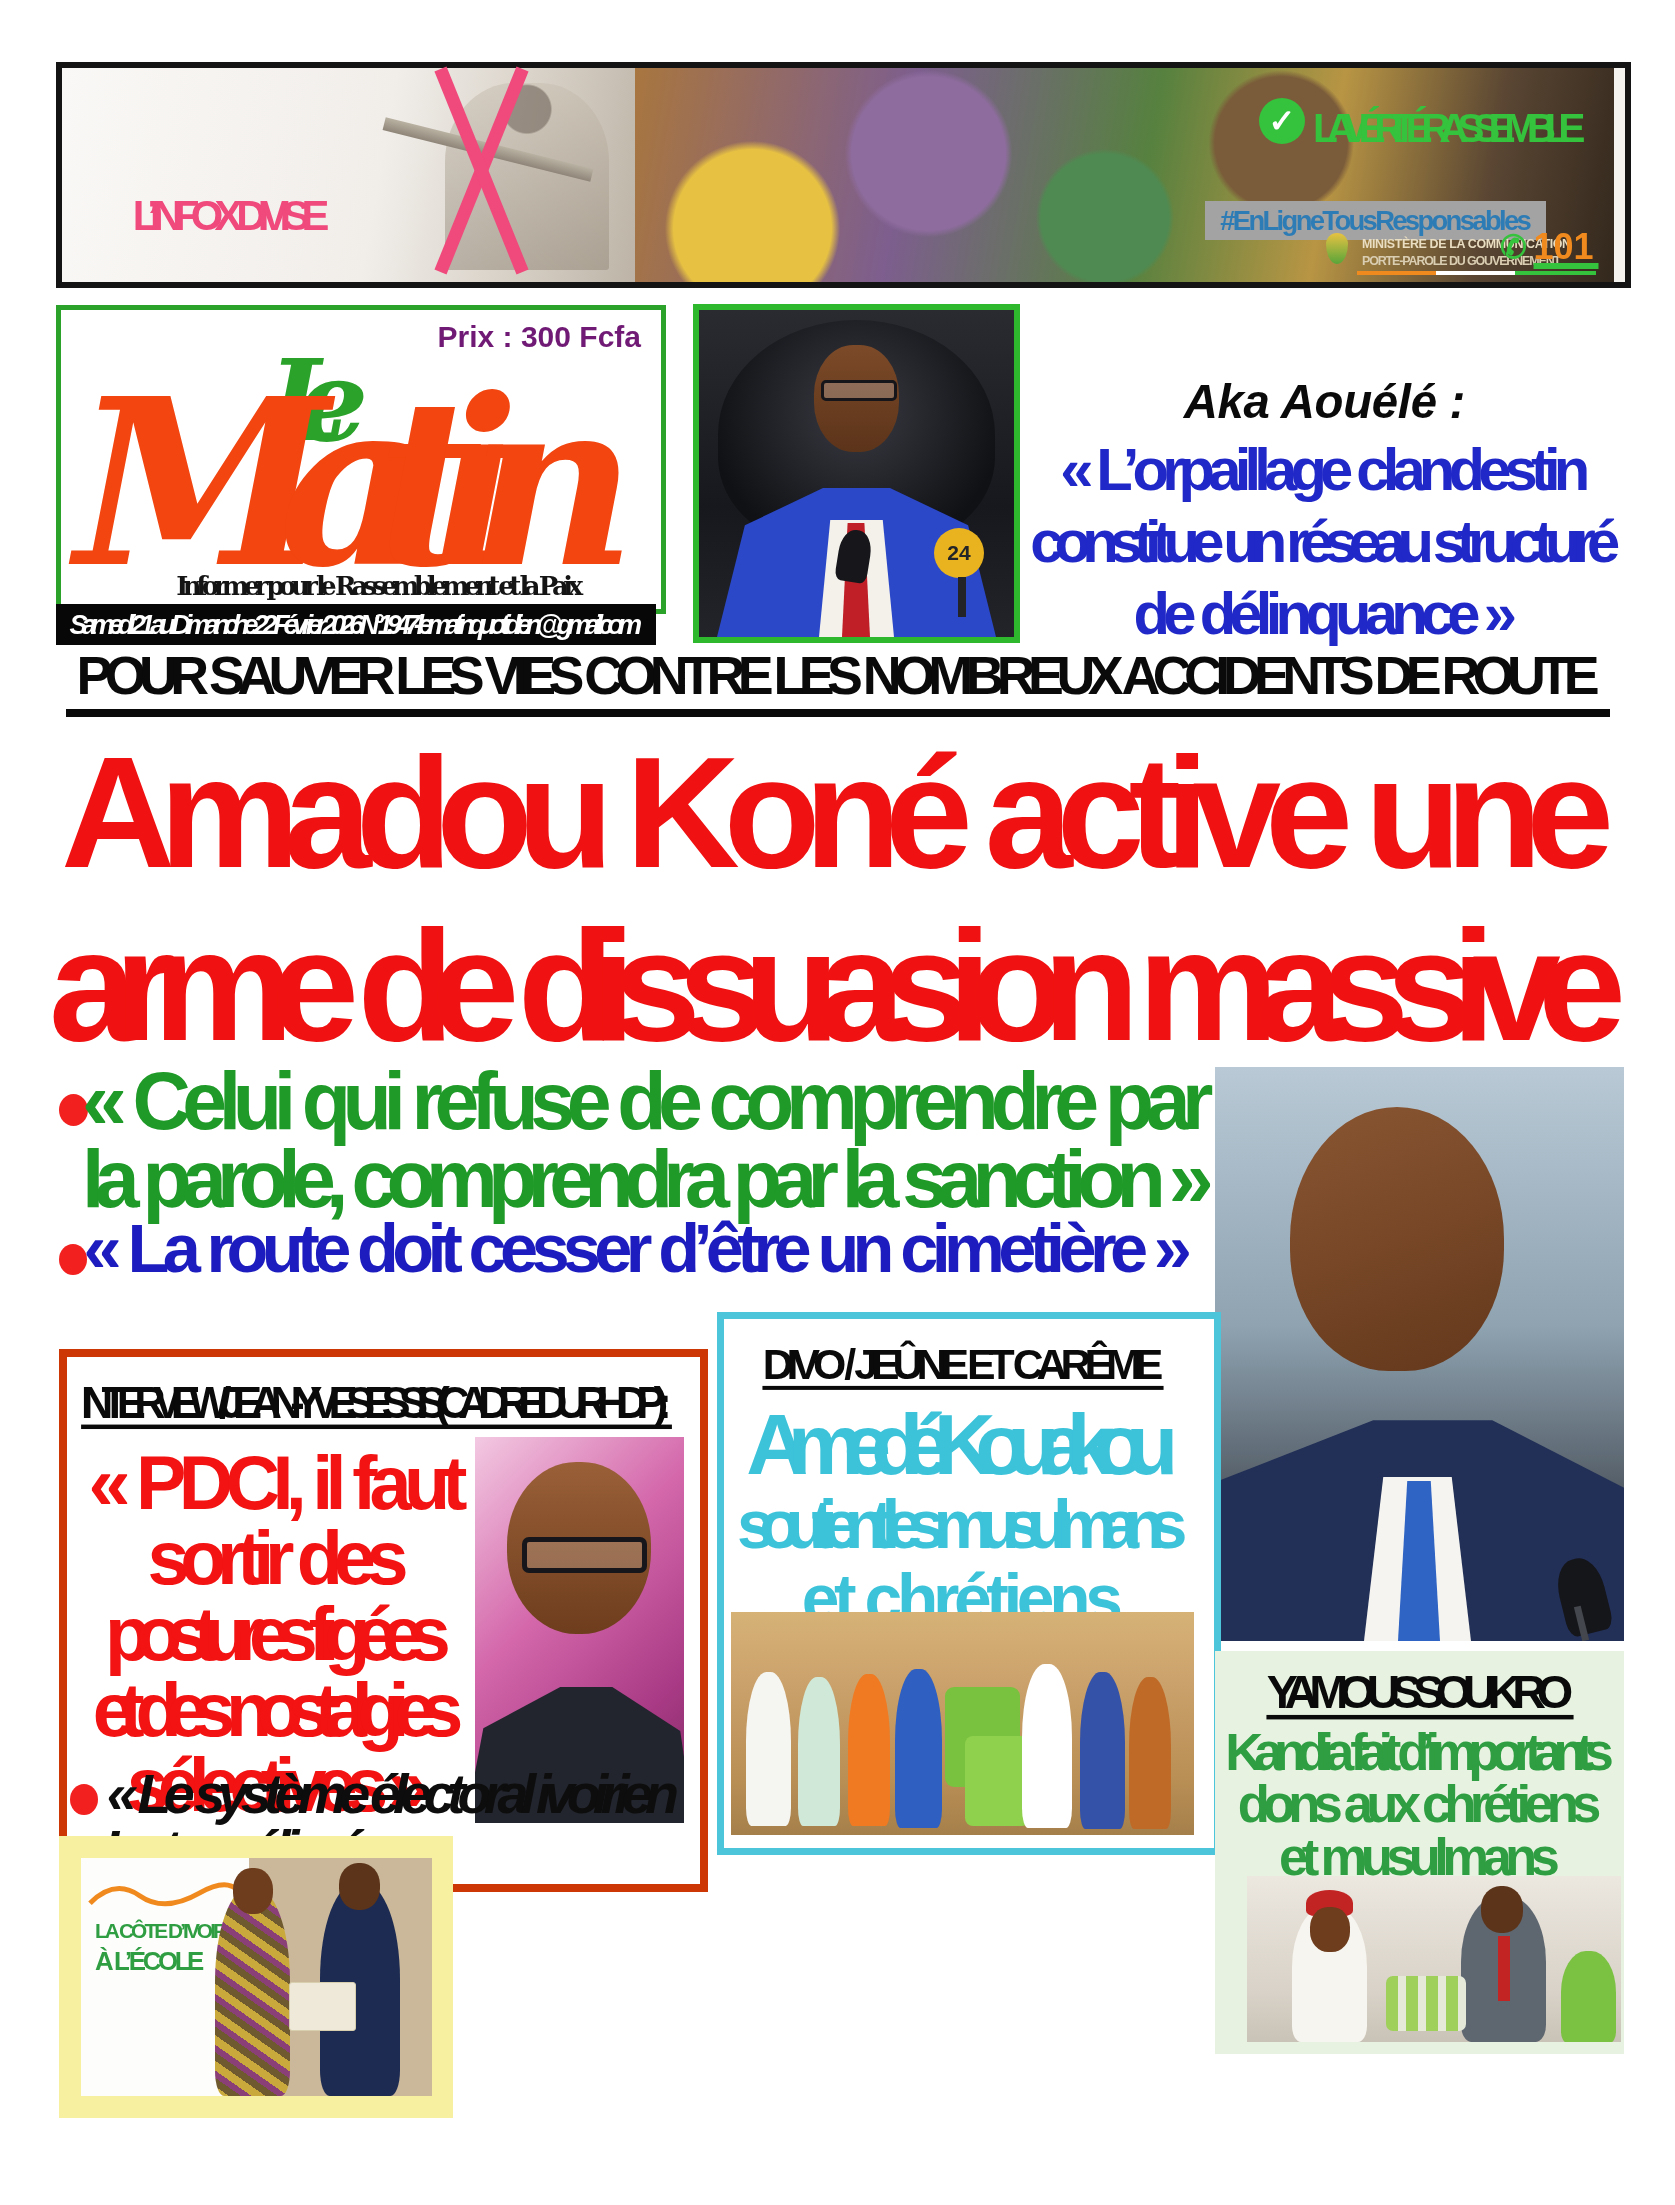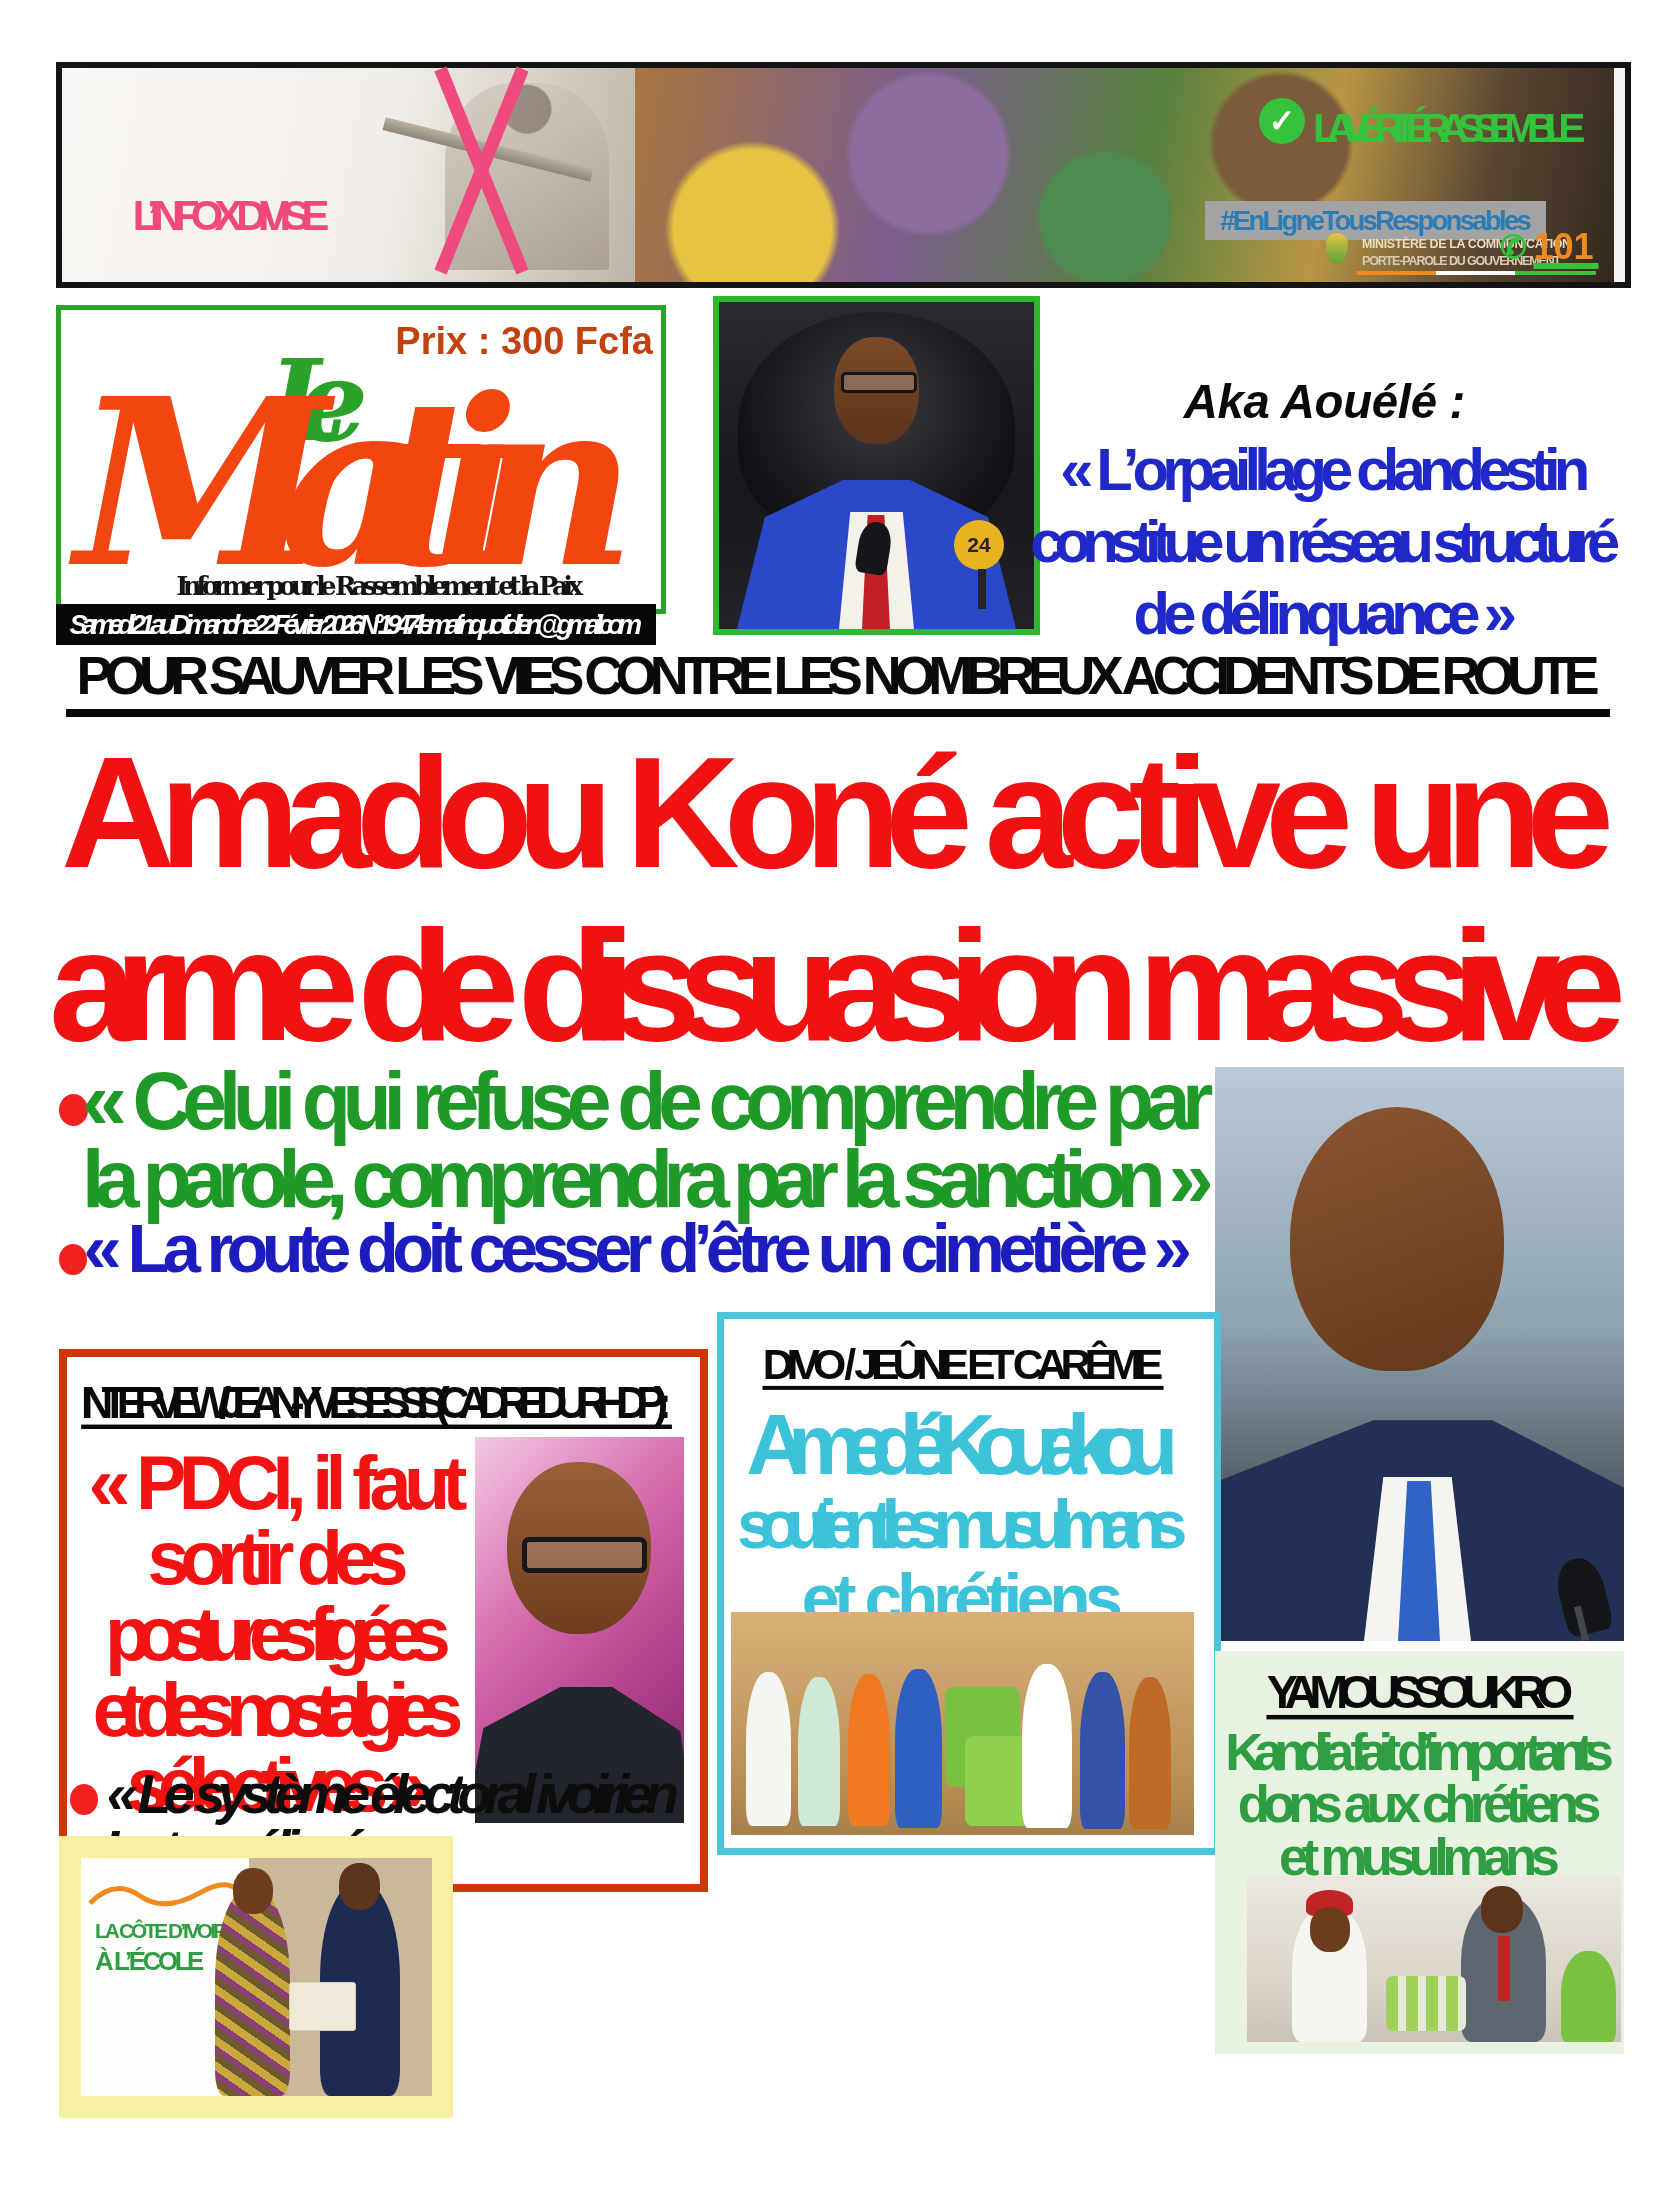--- a/index.html
+++ b/index.html
@@ -30,26 +30,26 @@
   .check-circle{left:1197px;top:30px;width:46px;height:46px;border-radius:50%;background:#35c23c;
     color:#fff;font-size:32px;line-height:46px;text-align:center;font-weight:bold;}
   .hashtag-strip{left:1143px;top:119px;width:341px;height:39px;background:#a3a3a3;margin-top:14px;}
   .shield{left:1264px;top:165px;width:22px;height:31px;background:linear-gradient(#e7c242,#58a53a);
     border-radius:50% 50% 50% 50%/35% 35% 65% 65%;}
   .tricolor{left:1295px;top:203px;width:239px;height:4px;
     background:linear-gradient(90deg,#f08a1e 33%,#ffffff 33% 66%,#35c23c 66%);}
 
   
   .masthead{left:56px;top:305px;width:600px;height:299px;border:5px solid #2ba32b;background:#ffffff;}
-  .price{position:absolute;right:8px;top:10px;font-size:38px;font-weight:bold;color:#c2410c;}
+  .price{position:absolute;right:20px;top:10px;font-size:30px;font-weight:bold;color:#701a75;}
   .datebar{left:56px;top:604px;width:600px;height:41px;background:#070707;}
 
   
-  .photo-center{left:693px;top:296px;width:315px;height:327px;border:6px solid #2db82d;
-    background:linear-gradient(180deg,#2a2b31,#17181d 60%,#23242a);margin-left:20px;}
+  .photo-center{left:693px;top:304px;width:315px;height:327px;border:6px solid #2db82d;
+    background:linear-gradient(180deg,#2a2b31,#17181d 60%,#23242a);}
 
   
   .festival-strip{left:1028px;top:319px;width:593px;height:48px;background:#2fa83c;}
 
   
   .kicker-rule{left:66px;top:709px;width:1544px;height:8px;background:#0a0a0a;}
 
   .bullet{border-radius:50%;background:#f32020;}
 
   

